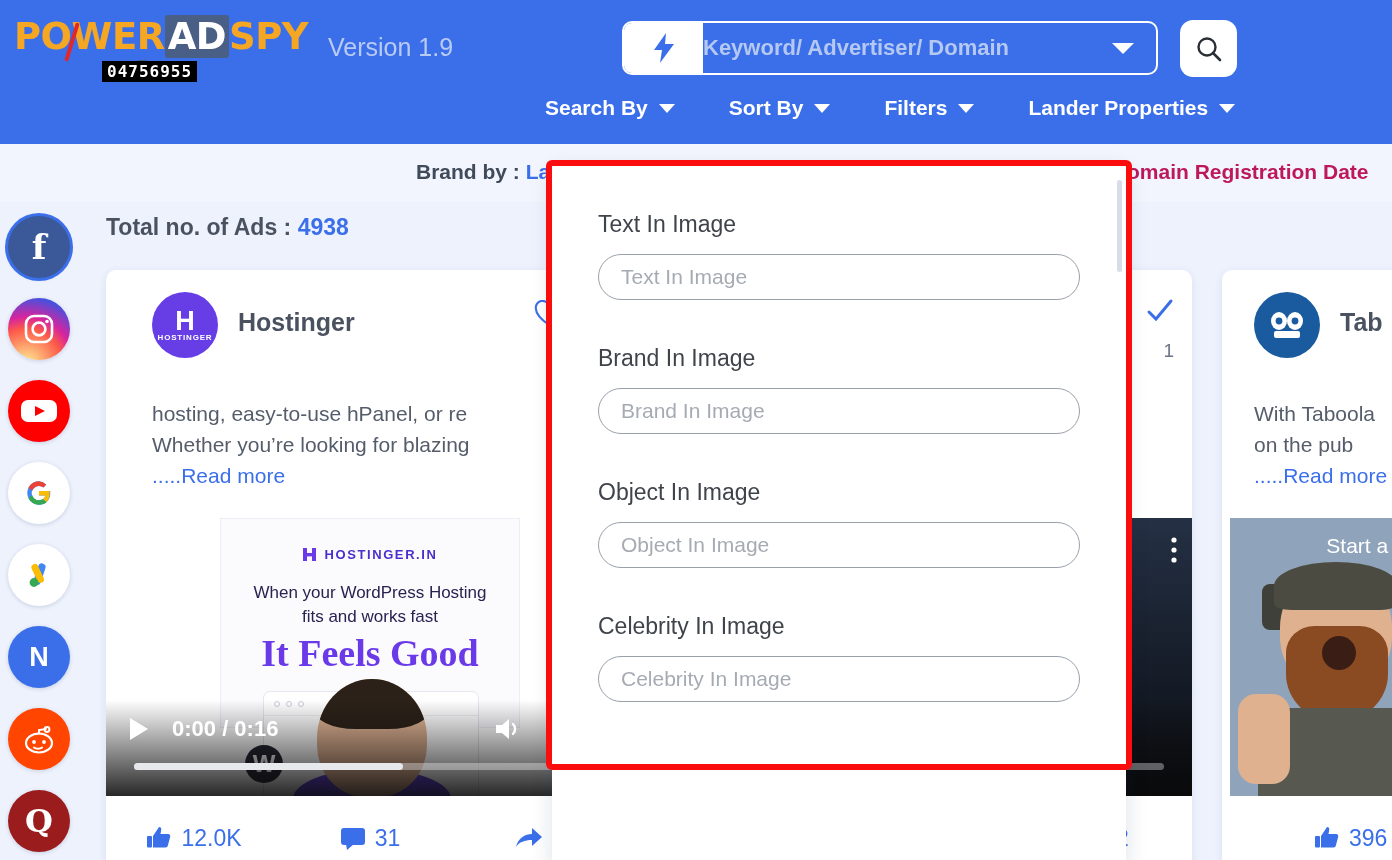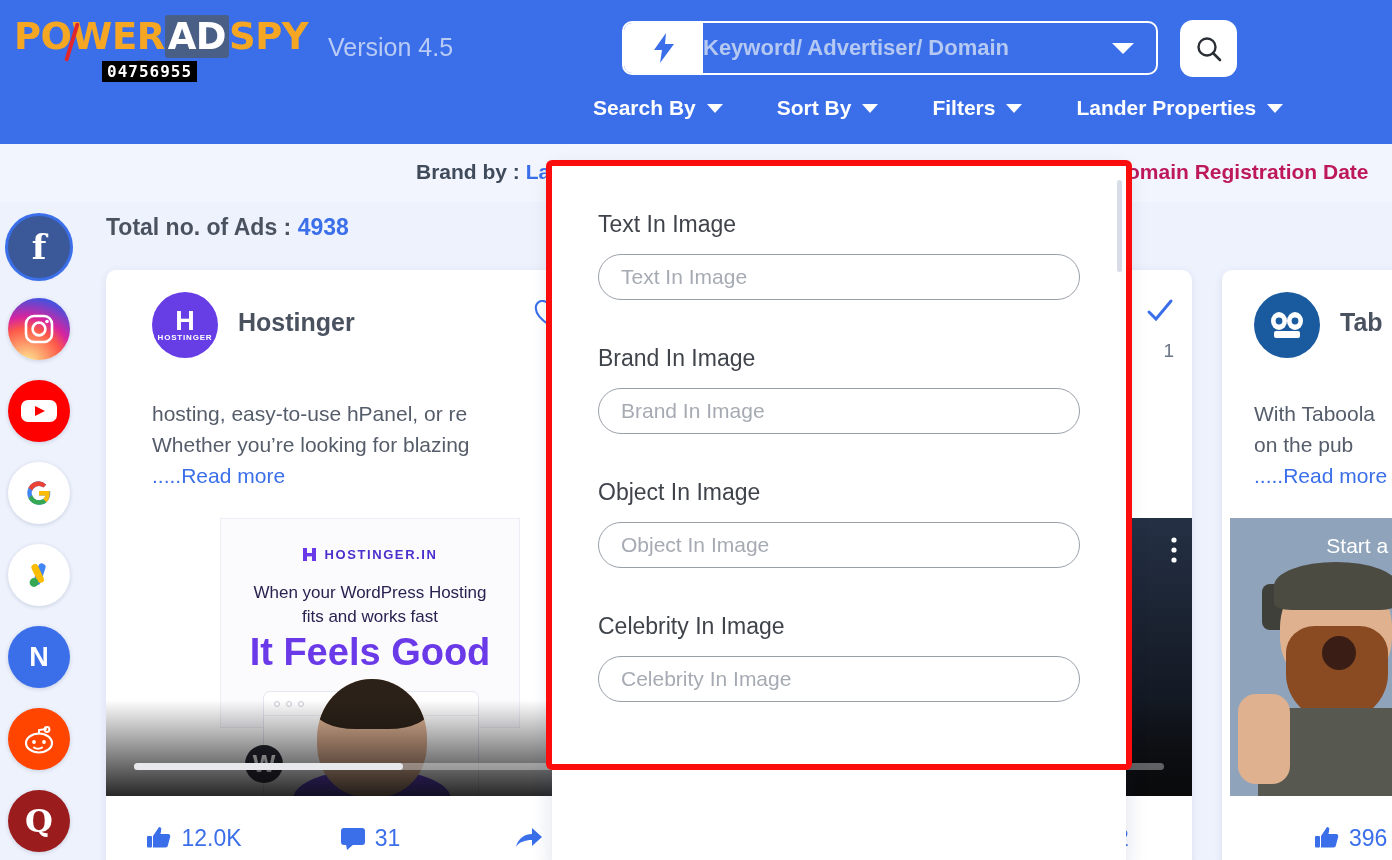--- a/index.html
+++ b/index.html
@@ -82,21 +82,21 @@
   }
   .search-btn {
     position: absolute; left: 1180px; top: 20px;
     width: 57px; height: 57px; background: #fff;
     border-radius: 13px; border: none; cursor: pointer;
     display: flex; align-items: center; justify-content: center;
   }
 
   .nav {
     position: absolute; left: 545px; top: 92px;
-    display: flex; align-items: center; gap: 0; margin-left: 48px;
+    display: flex; align-items: center; gap: 0;
   }
   .nav-item {
     display: flex; align-items: center; gap: 11px;
     color: #fff; font-size: 21px; font-weight: bold;
     cursor: pointer; padding: 4px 0; margin-right: 54px;
     white-space: nowrap;
   }
   .nav-item:last-child { margin-right: 0; }
   .nav-caret {
     width: 0; height: 0;
@@ -212,21 +212,21 @@
   }
   .host-logo-txt {
     font-size: 13px; font-weight: bold; color: #4b2ecb; letter-spacing: 1.6px;
   }
   .host-line1 {
     position: absolute; left: 0; right: 0; top: 62px;
     text-align: center; font-size: 17px; color: #2a2250; line-height: 24px;
   }
   .host-big {
     position: absolute; left: 0; right: 0; top: 112px;
-    text-align: center; font-size: 38px; font-weight: bold; color: #6b3ae8;
+    text-align: center; font-size: 38px; font-weight: bold; color: #6b3ae8; font-family: Liberation Serif, serif;
   }
   .host-browser {
     position: absolute; left: 42px; top: 172px;
     width: 216px; height: 106px; background: #fff;
     border: 1px solid #e4e6f0; border-radius: 7px 7px 0 0;
   }
   .host-browser-bar {
     position: absolute; left: 0; top: 0; right: 0; height: 24px;
     border-bottom: 1px solid #eef0f7;
   }
@@ -378,21 +378,21 @@
 
     <div class="logo">
       <div class="logo-text">
         <span class="logo-pow">POWER</span><span class="logo-ad">AD</span><span class="logo-spy">SPY</span>
       </div>
       <div class="logo-slash"></div>
       <div class="logo-tail"></div>
       <div class="logo-badge">04756955</div>
     </div>
 
-    <div class="version">Version 4.5</div>
+    <div class="version">Version 1.9</div>
 
     <div class="searchwrap">
       <button class="bolt-btn">
         <svg width="22" height="30" viewBox="0 0 22 30">
           <polygon points="13,0 1,17 9,17 7,30 21,11 12,11" fill="#3b6fea"></polygon>
         </svg>
       </button>
       <input class="search-input" type="text" placeholder="Keyword/ Advertiser/ Domain" style="">
       <div class="caret-down"></div>
     </div>
@@ -546,20 +546,34 @@
             </div>
           </div>
           <div class="wp-badge">W</div>
           <div class="host-body"></div>
           <div class="host-face">
             <div class="host-hair"></div>
           </div>
         </div>
 
         <div class="video-ctrl">
+          <div class="vc-row">
+            <svg width="22" height="24" viewBox="0 0 22 24">
+              <polygon points="2,1 20,12 2,23" fill="#fff"></polygon>
+            </svg>
+            <span class="vc-time">0:00 / 0:16</span>
+            <span class="vc-spacer"></span>
+            <svg width="30" height="26" viewBox="0 0 30 26" style="margin-right:44px">
+              <polygon points="2,9 8,9 15,3 15,23 8,17 2,17" fill="#fff"></polygon>
+              <path d="M19 8a7 7 0 0 1 0 10" fill="none" stroke="#fff" stroke-width="2.4" stroke-linecap="round"></path>
+            </svg>
+            <svg width="26" height="26" viewBox="0 0 26 26" style="margin-right:18px">
+              <path d="M2 9V2h7M24 9V2h-7M2 17v7h7M24 17v7h-7" fill="none" stroke="#fff" stroke-width="2.6" stroke-linecap="round"></path>
+            </svg>
+          </div>
           <div class="vc-progress">
             <div class="vc-progress-fill"></div>
           </div>
         </div>
       </div>
 
       <div class="stats">
         <div class="stat">
           <svg width="26" height="24" viewBox="0 0 26 24">
             <path d="M7 10 13 1c2 0 2.6 1.4 2.2 3L14.5 8H22c1.6 0 2.6 1.4 2.2 2.8l-2.3 8.6c-.3 1.2-1.3 2-2.5 2H7z" fill="#3b6fea"></path>

